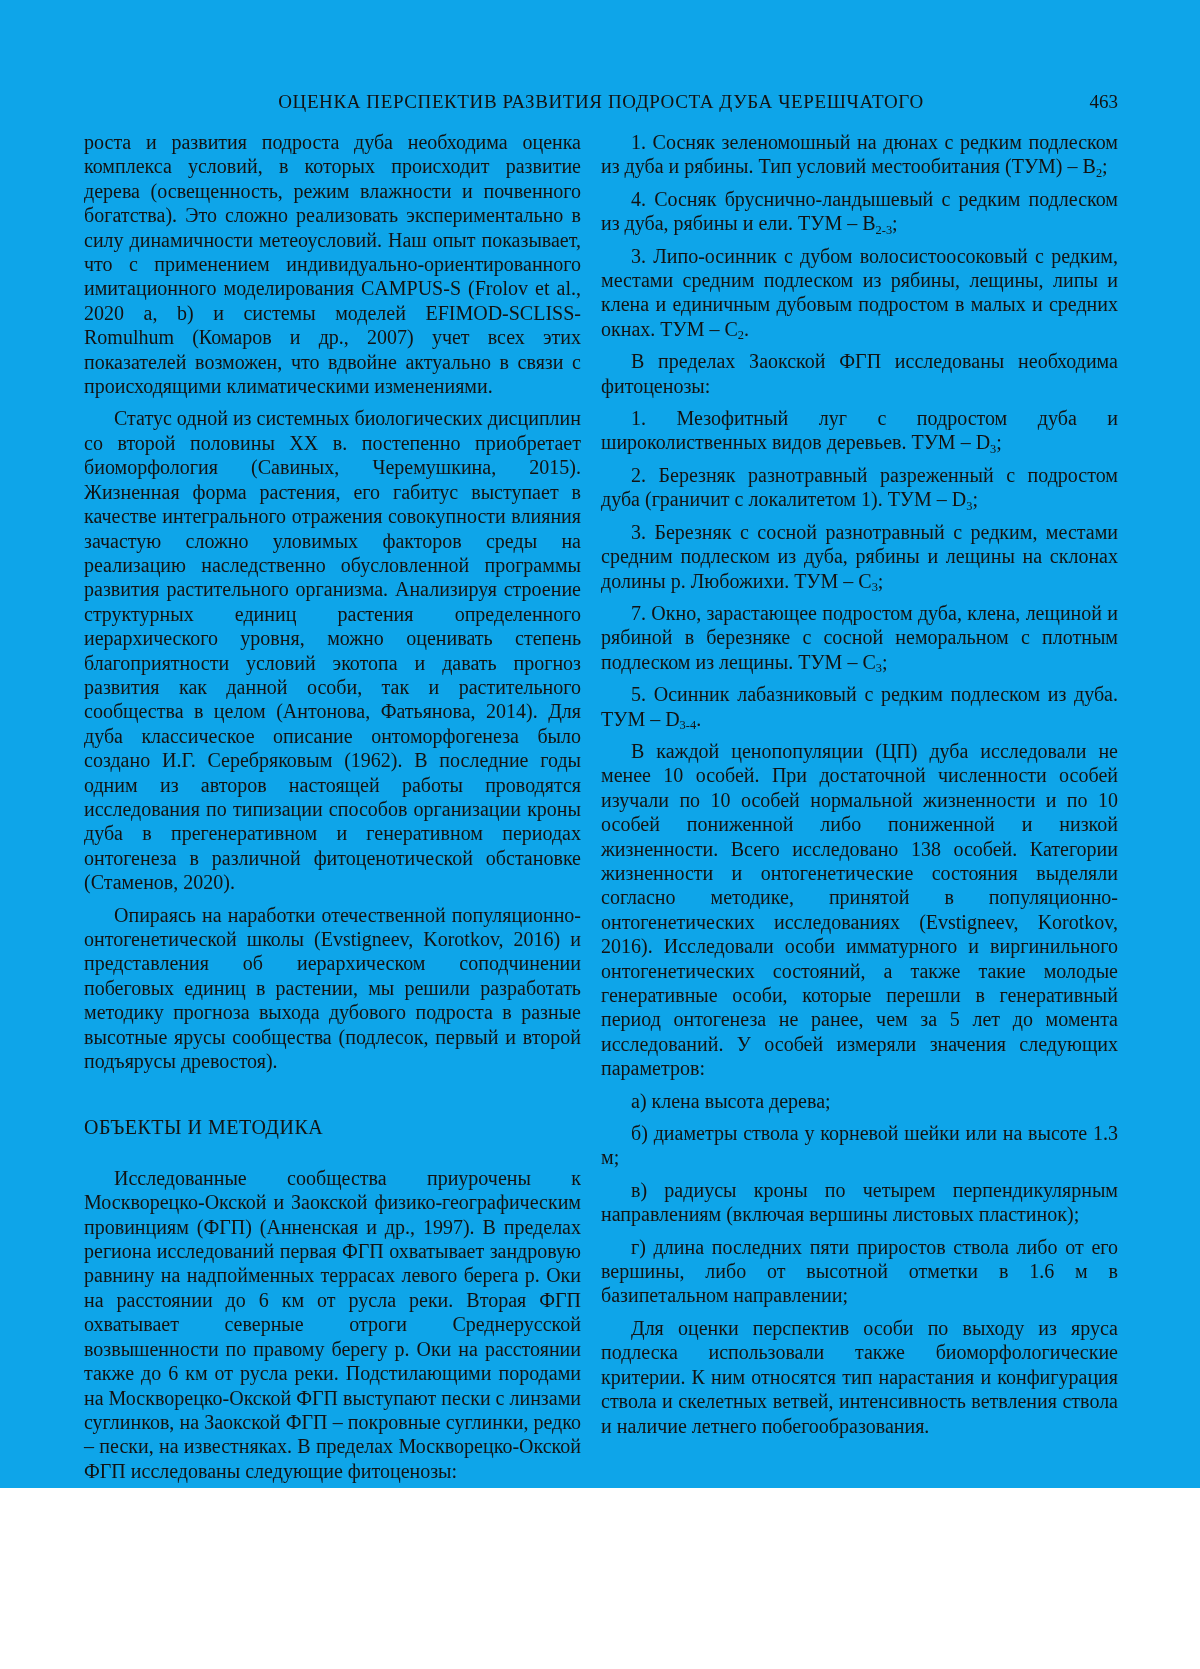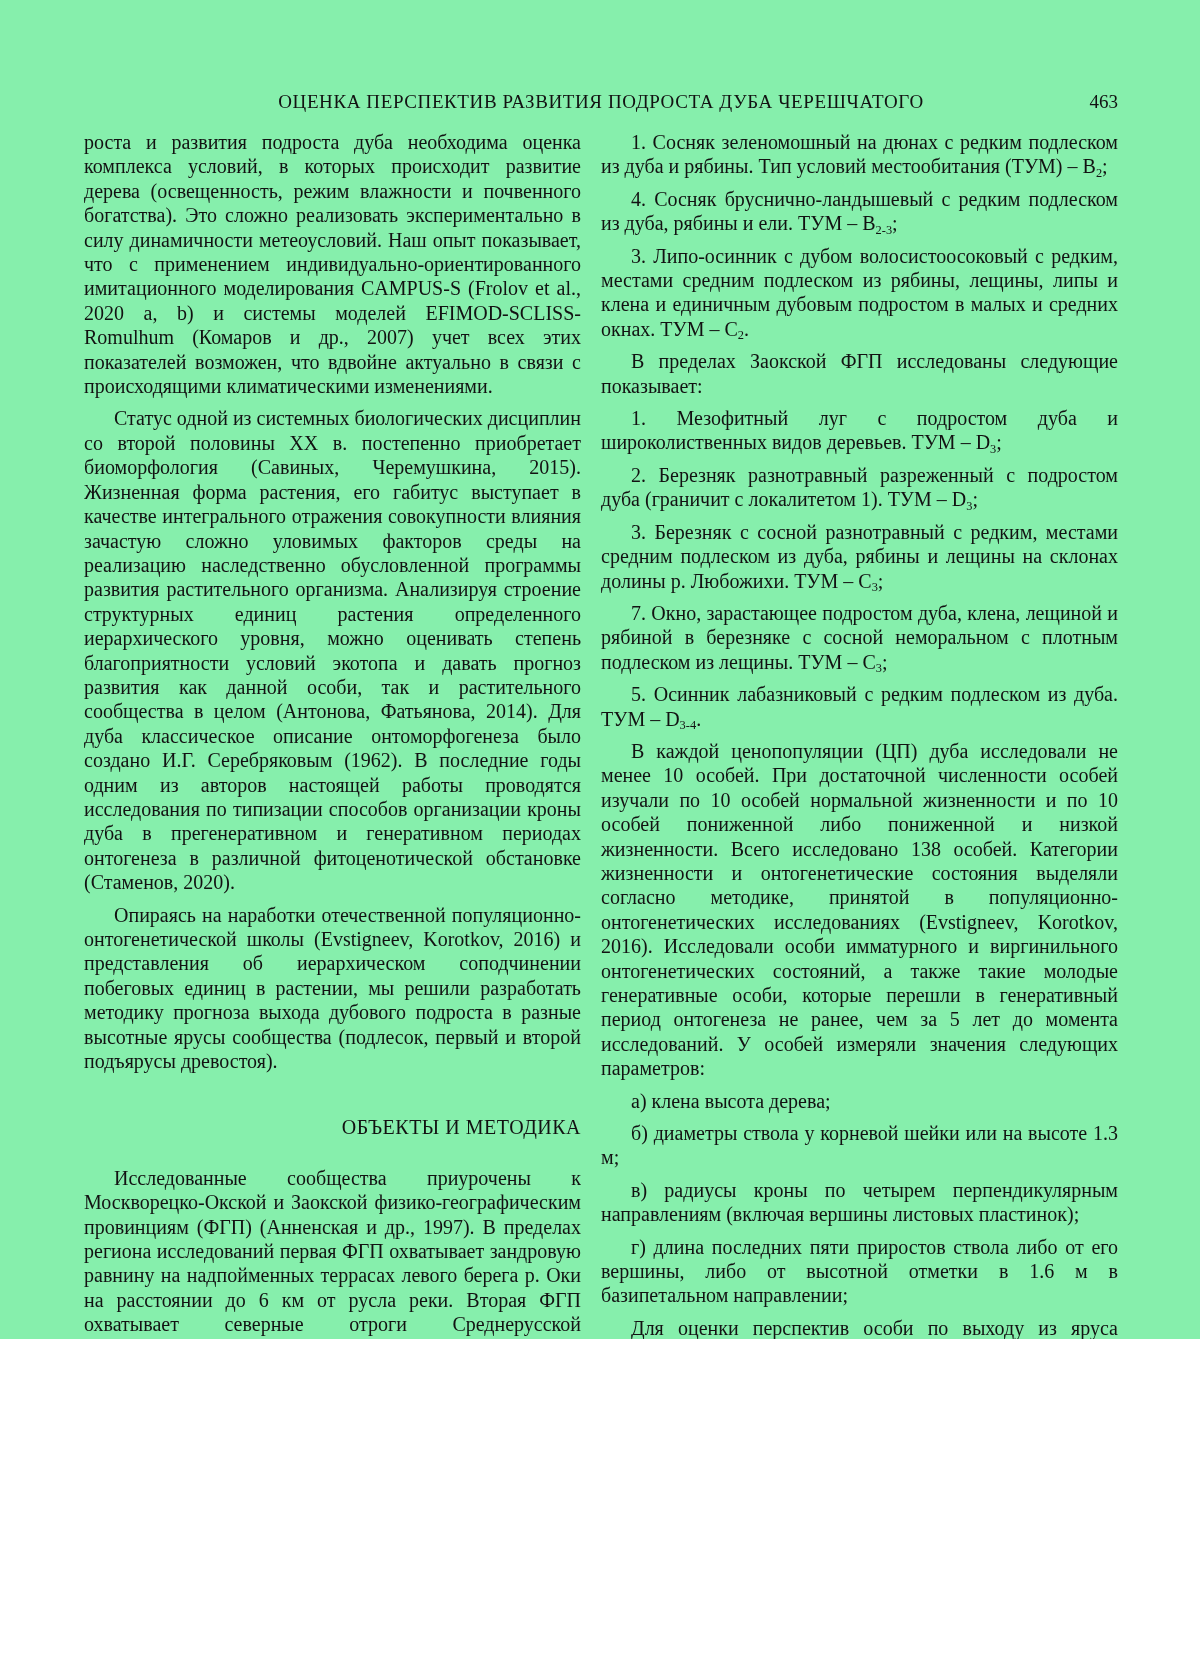--- a/index.html
+++ b/index.html
@@ -3,22 +3,22 @@
 <meta charset="utf-8">
 <style>
   html,body{margin:0;padding:0;}
   body{
     width:1200px;height:1669px;
     background:#ffffff;
     font-family:"Liberation Serif","DejaVu Serif",serif;
     color:#121212;
   }
   .page{
-    position:relative;width:1200px;height:1339px;
-    background:#86efac;overflow:hidden;
+    position:relative;width:1200px;height:1488px;
+    background:#0ea5e9;overflow:hidden;
   }
   .running-head{
     position:absolute;top:90px;left:84px;width:1034px;
     text-align:center;font-size:19px;line-height:23px;
     letter-spacing:0.6px;white-space:nowrap;
   }
   .rh-page{
     position:absolute;right:0;top:0;letter-spacing:0;
   }
   .columns{
@@ -28,21 +28,21 @@
   .col{
     text-align:justify;font-size:20px;line-height:24.4px;
     hyphens:auto;-webkit-hyphens:auto;
   }
   .col-left{width:497px;}
   .col-right{width:517px;}
   .para{margin:8px 0 0;text-indent:30px;}
   .col .para:first-child{margin-top:0;}
   .no-indent{text-indent:0;}
   .section-heading{
-    font-size:20px;font-weight:normal;text-align:right;
+    font-size:20px;font-weight:normal;text-align:left;
     letter-spacing:0.5px;margin:42px 0 26px;text-indent:0;
   }
   sub.tum-sub{
     font-size:0.62em;line-height:0;vertical-align:baseline;
     position:relative;bottom:-0.28em;
   }
   .footer{
     position:absolute;top:1545px;left:104px;
     font-size:20px;line-height:24px;display:flex;gap:38px;white-space:nowrap;text-decoration:underline;
   }
@@ -68,21 +68,21 @@
     </div>
 
     <div class="col col-right">
 
       <p class="para"><span>1. Сосняк зеленомошный на дюнах с редким подлеском из дуба и рябины. Тип условий местообитания (ТУМ) – B</span><sub class="tum-sub">2</sub><span>;</span></p>
 
       <p class="para"><span>4. Сосняк бруснично-ландышевый с редким подлеском из дуба, рябины и ели. ТУМ – B</span><sub class="tum-sub">2-3</sub><span>;</span></p>
 
       <p class="para"><span>3. Липо-осинник с дубом волосистоосоковый с редким, местами средним подлеском из рябины, лещины, липы и клена и единичным дубовым подростом в малых и средних окнах. ТУМ – C</span><sub class="tum-sub">2</sub><span>.</span></p>
 
-      <p class="para">В пределах Заокской ФГП исследованы следующие показывает:</p>
+      <p class="para">В пределах Заокской ФГП исследованы необходима фитоценозы:</p>
 
       <p class="para"><span>1. Мезофитный луг с подростом дуба и широколиственных видов деревьев. ТУМ – D</span><sub class="tum-sub">3</sub><span>;</span></p>
 
       <p class="para"><span>2. Березняк разнотравный разреженный с подростом дуба (граничит с локалитетом 1). ТУМ – D</span><sub class="tum-sub">3</sub><span>;</span></p>
 
       <p class="para"><span>3. Березняк с сосной разнотравный с редким, местами средним подлеском из дуба, рябины и лещины на склонах долины р. Любожихи. ТУМ – C</span><sub class="tum-sub">3</sub><span>;</span></p>
 
       <p class="para"><span>7. Окно, зарастающее подростом дуба, клена, лещиной и рябиной в березняке с сосной неморальном с плотным подлеском из лещины. ТУМ – C</span><sub class="tum-sub">3</sub><span>;</span></p>
 
       <p class="para"><span>5. Осинник лабазниковый с редким подлеском из дуба. ТУМ – D</span><sub class="tum-sub">3-4</sub><span>.</span></p>

